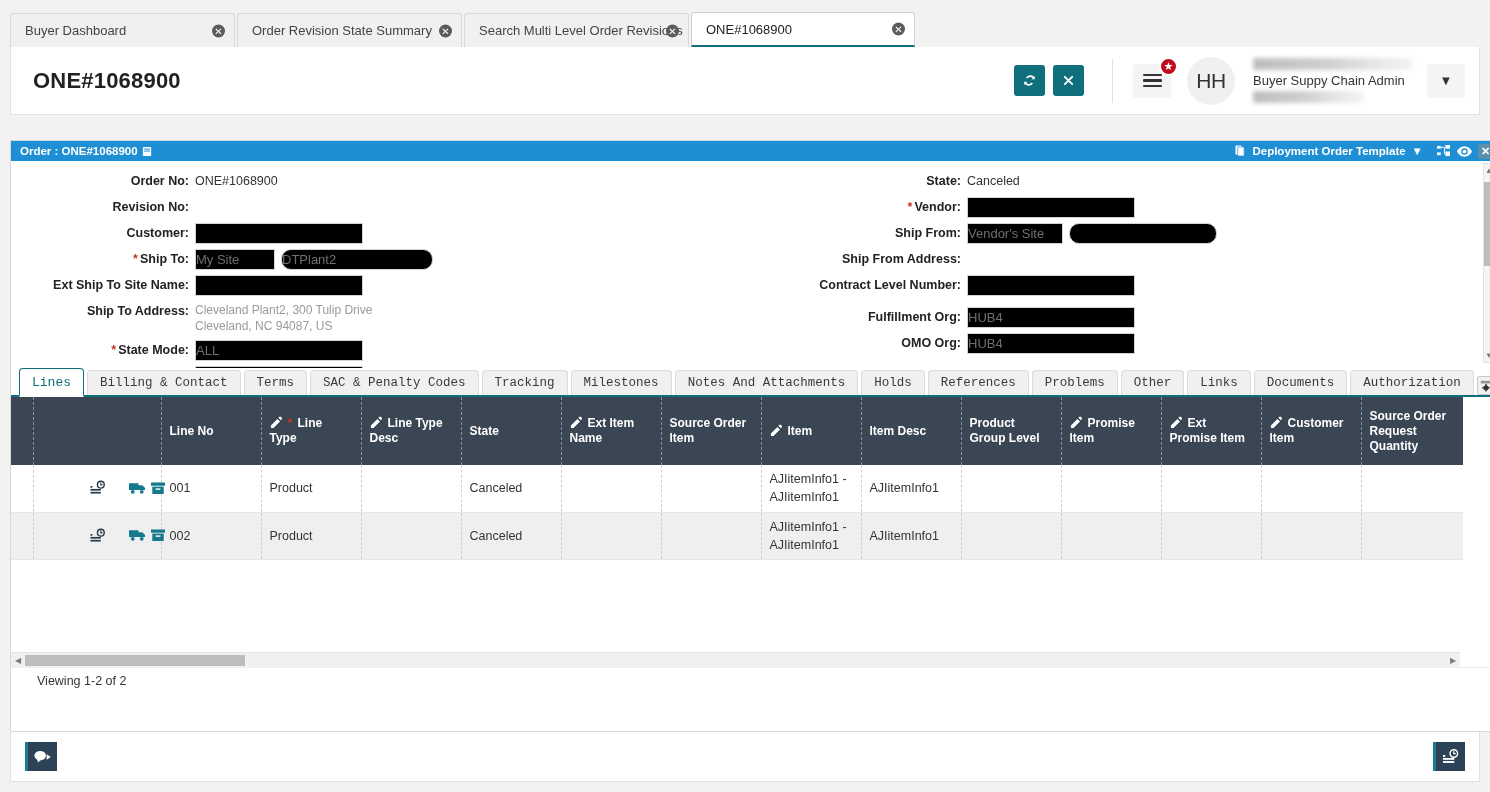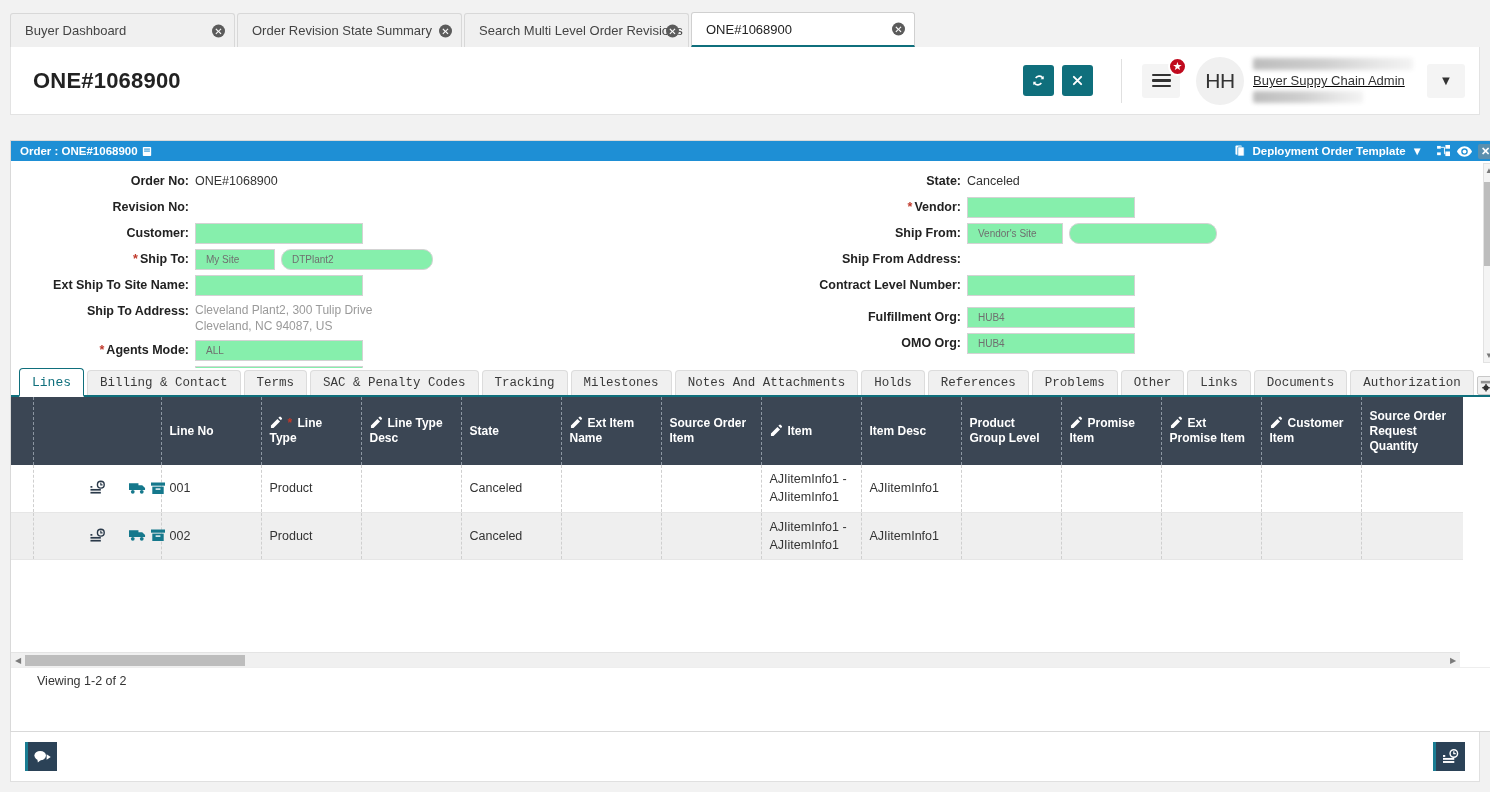--- a/index.html
+++ b/index.html
@@ -75,21 +75,21 @@
     background: #c00a1e; color: #fff;
     display: flex; align-items: center; justify-content: center;
     font-size: 11px; border: 2px solid #fff;
   }
   .avatar {
     width: 48px; height: 48px; border-radius: 50%;
     background: #f0f0f0; color: #333;
     display: flex; align-items: center; justify-content: center;
     font-size: 21px; letter-spacing: -.5px; margin-left: 16px;
   }
-  .userblock { margin-left: 9px; width: 160px; text-decoration: underline; }
+  .userblock { margin-left: 18px; width: 160px; }
   .blurline { height: 12px; border-radius: 2px; margin: 2px 0;
               background: linear-gradient(90deg,#bdbdbd,#cfcfcf 45%,#e7e7e7 78%,#f3f3f3); filter: blur(2.2px); }
   .blurline.l2 { width: 110px; }
   .userrole { font-size: 13px; color: #333; padding: 1px 0; }
   .caretbtn { width: 38px; height: 34px; background: #f4f4f4; border-radius: 3px;
               display: flex; align-items: center; justify-content: center;
               margin-left: 14px; cursor: pointer; font-size: 13px; color: #333; }
 
   
   .work {
@@ -117,22 +117,22 @@
   .flabel {
     width: 184px; text-align: right; padding-right: 6px;
     font-size: 12.5px; color: #222; font-weight: bold; line-height: 20px;
     white-space: nowrap;
   }
   .col.right .flabel { width: 190px; }
   .req { color: #c0392b; margin-right: 2px; font-weight: bold; }
   .fval { font-size: 12.5px; color: #333; line-height: 20px; }
   .fval.muted { color: #9a9a9a; font-size: 12px; line-height: 14px; padding-top: 2px; }
   .fin {
-    height: 21px; background: #86efac; border: 1px solid #d3d3d3;
-    font-size: 10px; color: #6f6f6f; padding: 0 10px; line-height: 19px;
+    height: 21px; background: #000000; border: 1px solid #d3d3d3;
+    font-size: 13px; color: #6f6f6f; padding: 0 0; line-height: 19px;
     white-space: nowrap; overflow: hidden;
   }
   .w168 { width: 168px; }
   .w152 { width: 152px; border-radius: 10px; }
   .w80  { width: 80px; }
 
   .vscroll {
     position: absolute; right: 4px; top: 2px; width: 12px; height: 200px;
     background: #f4f4f4; border: 1px solid #e2e2e2;
   }
@@ -339,21 +339,21 @@
           <div class="fin w168"></div>
         </div>
         <div class="frow tall">
           <div class="flabel">Ship To Address:</div>
           <div>
             <div class="fval muted">Cleveland Plant2, 300 Tulip Drive</div>
             <div class="fval muted">Cleveland, NC 94087, US</div>
           </div>
         </div>
         <div class="frow">
-          <div class="flabel"><span class="req">*</span><span>Agents Mode:</span></div>
+          <div class="flabel"><span class="req">*</span><span>State Mode:</span></div>
           <div class="fin w168">ALL</div>
         </div>
         <div class="frow">
           <div class="flabel">Equipment:</div>
           <div class="fin w168"></div>
         </div>
 
       </div>
 
       <div class="col right">

